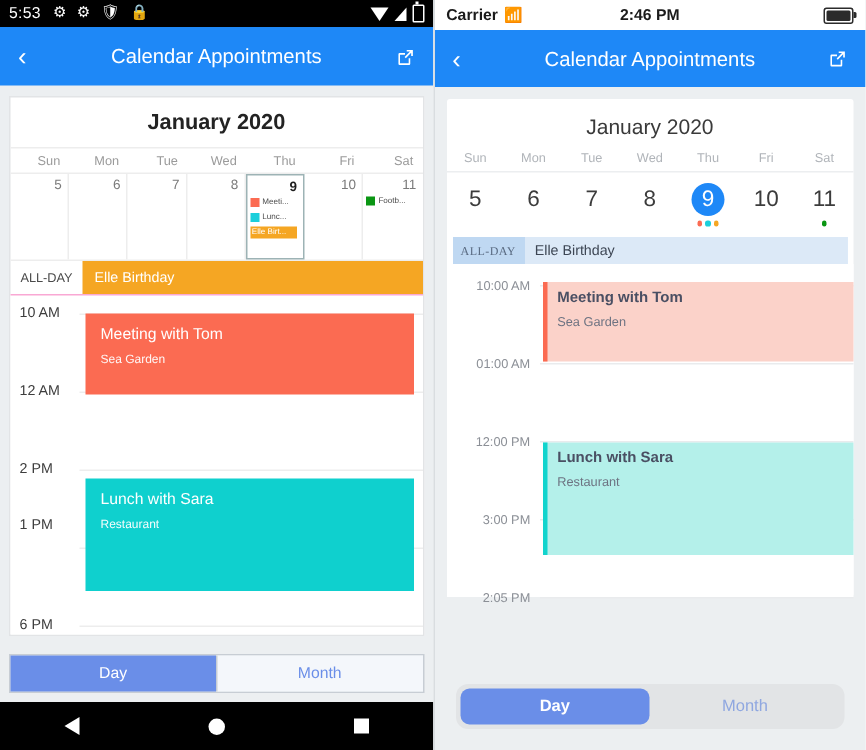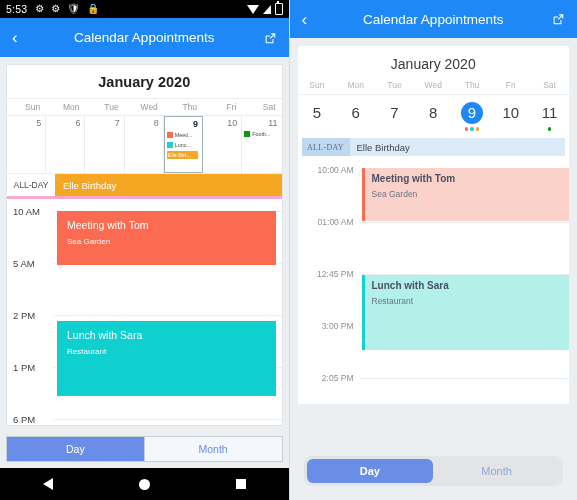--- a/index.html
+++ b/index.html
@@ -69,21 +69,21 @@
   .allday-row{display:flex;align-items:stretch;height:22px;border-top:1px solid #ededed;}
   .allday-lbl{
     width:48px;flex:none;font-size:8.5px;color:#4a4a4a;display:flex;
     align-items:center;justify-content:center;
   }
   .allday-bar{
     flex:1;background:#f5a623;color:#fff;font-size:9.5px;display:flex;
     align-items:center;padding-left:8px;
   }
 
-  .and-sched{position:relative;height:226px;background:#fff;border-top:3px solid #f9a8d4;}
+  .and-sched{position:relative;height:226px;background:#fff;border-top:1px solid #f9a8d4;}
   .hr{position:absolute;left:0;right:0;height:1px;background:#ededed;}
   .hrlbl{position:absolute;left:6px;font-size:9.5px;color:#3d3d3d;transform:translateY(-50%);}
   .and-ev{
     position:absolute;left:50px;right:6px;color:#fff;padding:8px 0 0 10px;
     box-sizing:border-box;
   }
   .and-ev .et{font-size:10.5px;font-weight:500;line-height:1.2;}
   .and-ev .es{font-size:8px;margin-top:5px;opacity:.95;}
 
   
@@ -148,21 +148,21 @@
   }
   .ios-allday .lbl{
     font-family:"Liberation Serif", serif;font-size:8px;color:#5a6b82;
     width:48px;text-align:center;flex:none;letter-spacing:.3px;
   }
   .ios-allday .bar{
     flex:1;background:#dce9f7;height:18px;display:flex;align-items:center;
     padding-left:7px;font-size:9.5px;color:#3d4654;
   }
 
-  .ios-sched{position:relative;height:248px;background:#fff;}
+  .ios-sched{position:relative;height:222px;background:#fff;}
   .ios-hr{position:absolute;left:62px;right:0;height:1px;background:#e9ebed;}
   .ios-hrlbl{
     position:absolute;left:0;width:56px;text-align:right;font-size:8.5px;color:#8b8f96;
     transform:translateY(-50%);
   }
   .ios-ev{position:absolute;left:64px;right:0;box-sizing:border-box;padding:5px 0 0 10px;}
   .ios-ev .bar{position:absolute;left:0;top:0;bottom:0;width:3px;}
   .ios-ev .et{font-size:10px;font-weight:bold;color:#4a4f63;line-height:1.25;}
   .ios-ev .es{font-size:8.5px;color:#6d7382;margin-top:3px;}
 
@@ -261,25 +261,25 @@
             </div>
           </div>
         <div class="allday-row">
           <div class="allday-lbl">ALL-DAY</div>
           <div class="allday-bar">Elle Birthday</div>
         </div>
         <div class="and-sched" id="and-sched">
             <div class="hr" style="top: 12px; left: 46px;"></div>
             <div class="hrlbl" style="top: 12px;">10 AM</div>
             <div class="hr" style="top: 64px; left: 46px;"></div>
-            <div class="hrlbl" style="top: 64px;">5 AM</div>
+            <div class="hrlbl" style="top: 64px;">12 AM</div>
             <div class="hr" style="top: 116px; left: 46px;"></div>
             <div class="hrlbl" style="top: 116px;">2 PM</div>
             <div class="hr" style="top: 168px; left: 46px;"></div>
-            <div class="hrlbl" style="top: 168px;">1 PM</div>
+            <div class="hrlbl" style="top: 153px;">1 PM</div>
             <div class="hr" style="top: 220px; left: 46px;"></div>
             <div class="hrlbl" style="top: 220px;">6 PM</div>
             <div class="and-ev" style="top: 12px; height: 54px; background: rgb(251, 107, 82);">
               <div class="et">Meeting with Tom</div>
               <div class="es">Sea Garden</div>
             </div>
             <div class="and-ev" style="top: 122px; height: 75px; background: rgb(15, 208, 206);">
               <div class="et">Lunch with Sara</div>
               <div class="es">Restaurant</div>
             </div>
@@ -294,20 +294,28 @@
 
     <div class="and-nav">
       <span class="nav-back"></span>
       <span class="nav-home"></span>
       <span class="nav-rec"></span>
     </div>
   </div>
 
   <div class="screen ios">
 
+    <div class="ios-status">
+      <span class="carrier">
+        <span>Carrier</span>
+        <span class="wifi-ios">📶</span>
+      </span>
+      <span class="ctime">2:46 PM</span>
+      <span class="ios-batt"></span>
+    </div>
 
     <div class="ios-appbar">
       <span class="chev-back">‹</span>
       <span class="title">Calendar Appointments</span>
       <span class="ext-icon">
         <svg width="14" height="14" viewBox="0 0 16 16">
           <path d="M3 5h5v1.2H4.2v6.6h6.6V9H12v4.1a.9.9 0 0 1-.9.9H3.9a.9.9 0 0 1-.9-.9V5.9A.9.9 0 0 1 3.9 5z" fill="#fff"></path>
           <path d="M9.3 2.6H14v4.7h-1.3V4.8L8.6 8.9l-.9-.9 4.1-4.1H9.3z" fill="#fff"></path>
         </svg>
       </span>
@@ -364,21 +372,21 @@
         <div class="ios-allday">
           <div class="lbl">ALL-DAY</div>
           <div class="bar">Elle Birthday</div>
         </div>
         <div class="ios-sched" id="ios-sched">
             <div class="ios-hr" style="top: 14px;"></div>
             <div class="ios-hrlbl" style="top: 14px;">10:00 AM</div>
             <div class="ios-hr" style="top: 66px;"></div>
             <div class="ios-hrlbl" style="top: 66px;">01:00 AM</div>
             <div class="ios-hr" style="top: 118px;"></div>
-            <div class="ios-hrlbl" style="top: 118px;">12:45 PM</div>
+            <div class="ios-hrlbl" style="top: 118px;">12:00 PM</div>
             <div class="ios-hr" style="top: 170px;"></div>
             <div class="ios-hrlbl" style="top: 170px;">3:00 PM</div>
             <div class="ios-hr" style="top: 222px;"></div>
             <div class="ios-hrlbl" style="top: 222px;">2:05 PM</div>
             <div class="ios-ev" style="top: 12px; height: 53px; background: rgb(251, 210, 201);">
               <span class="bar" style="background: rgb(251, 107, 82);"></span>
               <div class="et">Meeting with Tom</div>
               <div class="es">Sea Garden</div>
             </div>
             <div class="ios-ev" style="top: 119px; height: 75px; background: rgb(180, 240, 234);">

